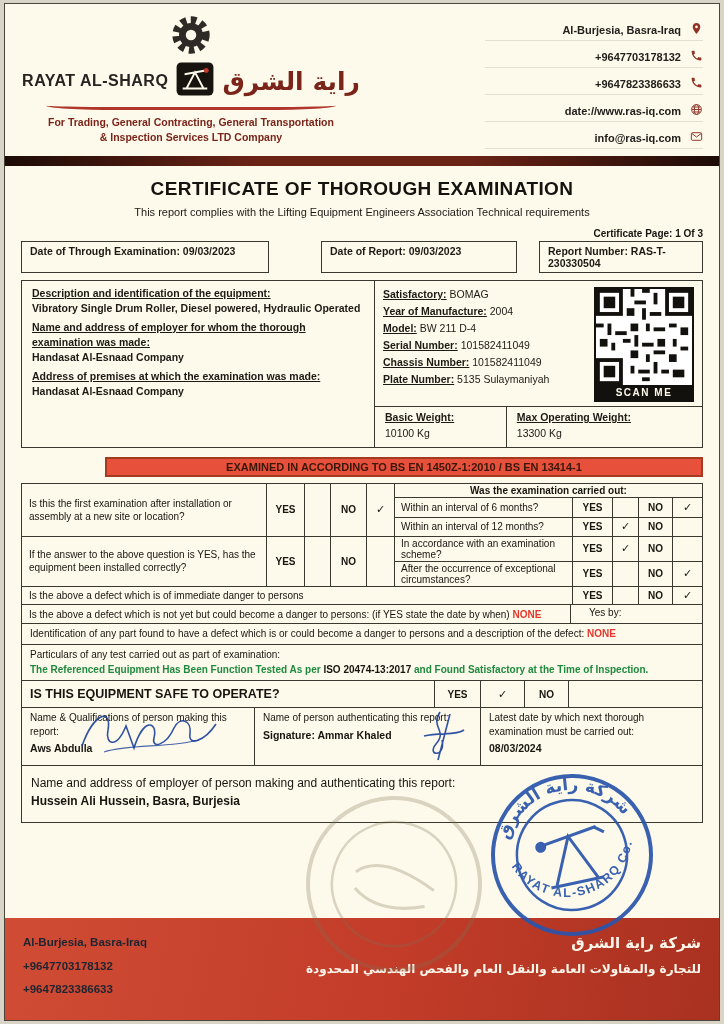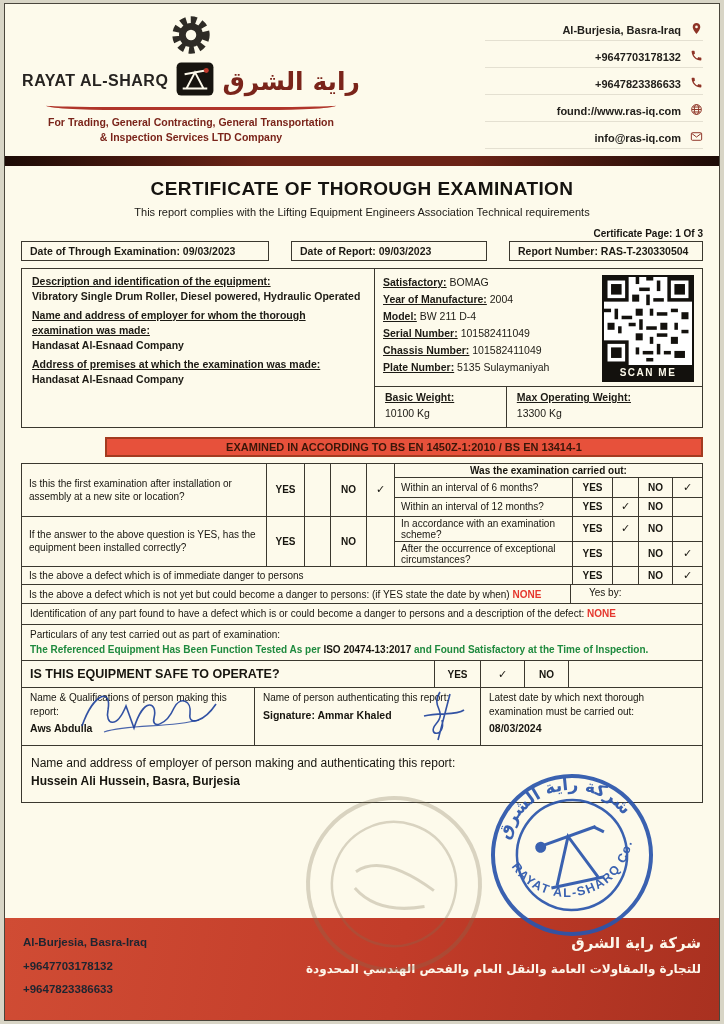--- a/index.html
+++ b/index.html
@@ -23,32 +23,32 @@
   .dark-bar { height:10px; margin-top:7px; background:linear-gradient(90deg,#1d0b06,#6b2316 35%,#6b2316 65%,#1d0b06); }
 
   
   .cert-title { text-align:center; font-size:19px; font-weight:bold; letter-spacing:.4px; color:#15130f; margin-top:12px; }
   .cert-sub { text-align:center; font-size:11px; color:#1c1a16; margin-top:6px; }
   .page-note { text-align:right; font-size:10px; font-weight:bold; margin:10px 16px 2px; color:#15130f; }
 
   
   .date-row { display:flex; gap:22px; margin:2px 16px 0; }
   .date-cell { border:1.5px solid #3b382f; padding:3px 8px; font-size:10.5px; font-weight:bold; color:#1c1a14; }
-  .dc1 { width:248px; } .dc2 { width:196px; } .dc3 { flex:1; }
+  .dc1 { width:248px; } .dc2 { width:196px;margin-left:30px; } .dc3 { flex:1; }
 
   
   .equip { margin:7px 16px 0; border:1.5px solid #3b382f; display:flex; font-size:10.5px; color:#1c1a14; }
   .equip-left { width:352px; padding:5px 10px 6px; line-height:1.35; }
   .lab { font-weight:bold; text-decoration:underline; }
   .val { font-weight:bold; margin:1px 0 5px; }
   .equip-right { flex:1; border-left:1.5px solid #3b382f; display:flex; flex-direction:column; }
   .er-top { display:flex; flex:1; }
   .detail-list { flex:1; padding:5px 8px; line-height:1.62; }
   .detail-row span.dv { font-weight:normal; }
-  .qr-unit { width:92px; margin:6px 8px 4px 0; border:2px solid #13110d; background:#fff; align-self:flex-start; }
+  .qr-unit { width:100px; margin:6px 8px 4px 0; border:2px solid #13110d; background:#fff; align-self:flex-start; }
   .qr-unit svg { display:block; width:100%; }
   .scanme { background:#13110d; color:#fdfaeb; text-align:center; font-size:10px; letter-spacing:1.5px; padding:2px 0; font-weight:bold; }
   .weights { display:flex; border-top:1.5px solid #3b382f; }
   .w-cell { padding:3px 10px 5px; line-height:1.5; }
   .w1 { width:40%; } .w2 { flex:1; border-left:1.5px solid #3b382f; }
 
   
   .banner { margin:9px 16px 0 100px; background:#e7513b; border:2px solid #a33b20; color:#3a1608; font-weight:bold; font-size:11px; text-align:center; padding:2px 4px; }
 
   
@@ -146,21 +146,21 @@
       </div>
       <div class="contact-row">
         <span>+9647823386633</span>
         <span>
           <svg viewBox="0 0 24 24" width="13" height="13">
                 <path d="M6.6 10.8c1.5 2.8 3.8 5.1 6.6 6.6l2.2-2.2c.3-.3.7-.4 1-.2 1.1.4 2.3.6 3.6.6.6 0 1 .4 1 1V20c0 .6-.4 1-1 1C10.6 21 3 13.4 3 4c0-.6.4-1 1-1h3.5c.6 0 1 .4 1 1 0 1.2.2 2.4.6 3.6.1.3 0 .7-.2 1L6.6 10.8z" fill="#8e3326"></path>
               </svg>
         </span>
       </div>
       <div class="contact-row">
-        <span>found://www.ras-iq.com</span>
+        <span>date://www.ras-iq.com</span>
         <span>
           <svg viewBox="0 0 24 24" width="13" height="13" fill="none" stroke="#8e3326" stroke-width="1.8">
                 <circle cx="12" cy="12" r="9"></circle>
                 <ellipse cx="12" cy="12" rx="4" ry="9"></ellipse>
                 <path d="M3.5 12h17M5 7.5h14M5 16.5h14"></path>
               </svg>
         </span>
       </div>
       <div class="contact-row">
         <span>info@ras-iq.com</span>

